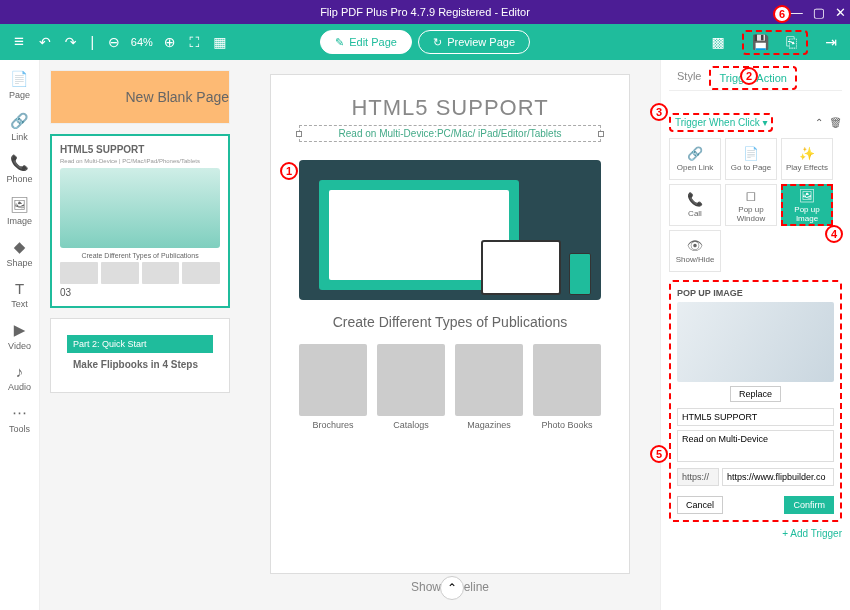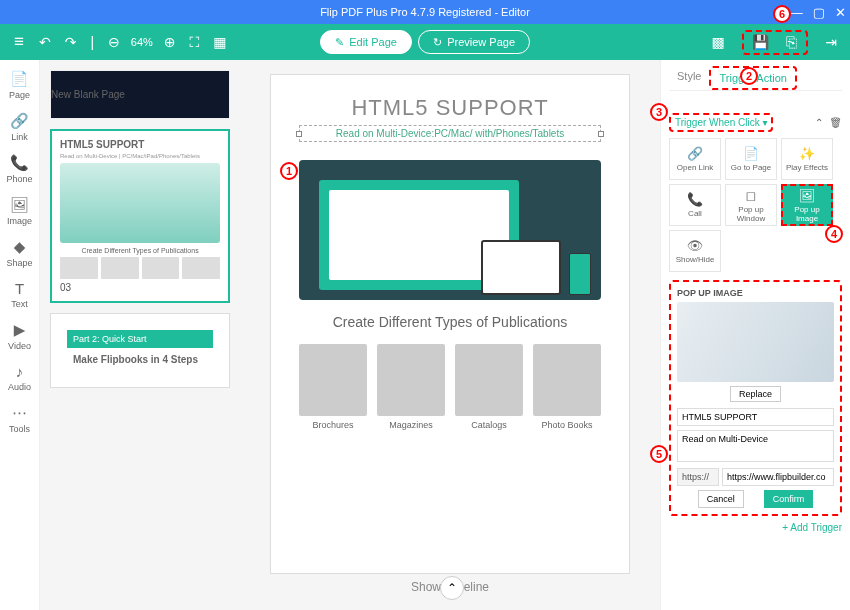--- a/index.html
+++ b/index.html
@@ -1,33 +1,33 @@
 <!DOCTYPE html>
 <html><head>
 <meta charset="utf-8">
 <style>
 *{box-sizing:border-box;margin:0;padding:0;font-family:-apple-system,BlinkMacSystemFont,"Segoe UI",Arial,sans-serif}
 body{width:850px;height:610px;overflow:hidden;background:#fff;position:relative}
-.titlebar{height:24px;background:#3b82f6;display:flex;align-items:center;justify-content:center;position:relative;color:#fff;font-size:11px}
+.titlebar{height:24px;background:#4c1d95;display:flex;align-items:center;justify-content:center;position:relative;color:#fff;font-size:11px}
 .winbtns{position:absolute;right:4px;display:flex;gap:10px;font-size:13px}
 .toolbar{height:36px;background:#1fbc9c;display:flex;align-items:center;padding:0 10px;gap:8px;color:#fff}
 .hamburger{font-size:17px;padding:0 4px}
 .tbicon{font-size:14px;padding:0 3px}
 .zoom{font-size:11px}
 .tbcenter{position:absolute;left:50%;transform:translateX(-50%);display:flex;gap:6px}
 .pillbtn{height:24px;border-radius:12px;background:transparent;border:1px solid #fff;color:#fff;font-size:11px;padding:0 14px;display:flex;align-items:center;gap:5px}
 .pillbtn.active{background:#fff;color:#1fbc9c}
 .tbright{margin-left:auto;display:flex;gap:14px;align-items:center}
 .savegroup{display:flex;gap:10px;border:2px dashed red;padding:2px 6px;border-radius:4px}
 .main{display:flex;height:550px}
 .lefttools{width:40px;background:#fff;border-right:1px solid #eee;display:flex;flex-direction:column;align-items:center;padding-top:10px;gap:12px}
 .tool{display:flex;flex-direction:column;align-items:center;font-size:9px;color:#666;gap:2px}
 .tool .ic{font-size:15px}
 .thumbcol{width:200px;background:#f5f5f5;padding:10px;overflow:hidden;display:flex;flex-direction:column;gap:10px}
-.newpage{background:#0f172a;text-align:left;font-size:10px;color:#666;padding:18px 0;border:1px solid #eee}
+.newpage{background:#fdba74;text-align:right;font-size:14px;color:#666;padding:18px 0;border:1px solid #eee}
 .thumb{background:#fff;border:1px solid #ddd;padding:8px;font-size:9px;color:#666}
 .thumb.sel{border:2px solid #1fbc9c}
 .thumb .mock{height:60px;background:linear-gradient(#d6f3ec,#9fded0);border-radius:3px;margin-bottom:4px}
 .thumb.big .mock2{height:80px;background:linear-gradient(#cfeee7,#7fcfbf);border-radius:3px;margin-bottom:4px;position:relative}
 .thumb .title{font-weight:600;font-size:10px;margin-bottom:3px}
 .thumb .row{display:flex;gap:3px}
 .thumb .rowi{flex:1;height:22px;background:#ddd;border-radius:1px}
 .pnum{font-size:10px;margin-top:3px;color:#555}
 .thumb.quick{padding:16px}
 .quickhdr{background:#1fbc9c;color:#fff;font-size:9px;padding:4px 6px}
@@ -57,23 +57,23 @@
 .actgrid{display:flex;flex-wrap:wrap;gap:4px;margin-bottom:8px}
 .act{width:52px;height:42px;border:1px solid #e5e5e5;display:flex;flex-direction:column;align-items:center;justify-content:center;font-size:8px;color:#666;gap:2px;text-align:center}
 .act .aic{font-size:13px}
 .act.sel{background:#1fbc9c;color:#fff;border:2px dashed red}
 .popsection{border:2px dashed red;padding:6px;border-radius:4px}
 .pophdr{font-size:9px;font-weight:600;margin-bottom:4px}
 .popimg{height:80px;background:linear-gradient(120deg,#e8eef2,#c9d6df);border-radius:2px;margin-bottom:4px;position:relative}
 .replace{display:block;margin:0 auto 6px;font-size:9px;padding:2px 8px;background:#fff;border:1px solid #ccc}
 .inp{width:100%;border:1px solid #ddd;padding:3px 4px;font-size:9px;margin-bottom:4px;font-family:inherit}
 .txa{height:32px;resize:none}
-.urlrow{display:flex;gap:3px;}
+.urlrow{display:flex;gap:3px;margin-bottom:6px}
 .urlrow .proto{width:42px;background:#f4f4f4}
-.btnrow{display:flex;gap:20px;justify-content:center}
+.btnrow{display:flex;gap:20px;justify-content:space-between}
 .btn{font-size:9px;padding:3px 8px;border:1px solid #ccc;background:#fff}
 .btn.primary{background:#1fbc9c;color:#fff;border-color:#1fbc9c}
 .addtrig{color:#1fbc9c;font-size:10px;margin-top:6px;text-align:right}
 .badge{position:absolute;width:18px;height:18px;border:2px solid red;border-radius:50%;color:red;font-size:11px;font-weight:bold;display:flex;align-items:center;justify-content:center;background:#fff;z-index:10}
 .b1{left:280px;top:162px}.b2{left:740px;top:67px}.b3{left:650px;top:103px}.b4{left:825px;top:225px}.b5{left:650px;top:445px}.b6{left:773px;top:5px}
 </style>
 </head>
 <body>
 
 <div class="titlebar">
@@ -174,43 +174,43 @@
       <div class="quickhdr">Part 2: Quick Start</div>
       <div style="padding:6px;font-size:10px;font-weight:600">Make Flipbooks in 4 Steps</div>
     </div>
   </div>
 
   <div class="canvas">
     <div class="page">
       <div class="h1">HTML5 SUPPORT</div>
       <div class="subwrap">
         <span class="handle hl"></span>
-        <span>Read on Multi-Device:PC/Mac/ with/Phones/Tablets</span>
+        <span>Read on Multi-Device:PC/Mac/ iPad/Editor/Tablets</span>
         <span class="handle hr"></span>
       </div>
       <div class="devices">
         <div class="laptop">
             <div class="lapinner"></div>
           </div>
         <div class="tablet"></div>
           <div class="phone"></div>
       </div>
       <div class="section-title">Create Different Types of Publications</div>
       <div class="pubs" id="pubs">
           <div class="pub">
             <div class="pi"></div>
             <div>Brochures</div>
           </div>
           <div class="pub">
             <div class="pi"></div>
+            <div>Catalogs</div>
+          </div>
+          <div class="pub">
+            <div class="pi"></div>
             <div>Magazines</div>
-          </div>
-          <div class="pub">
-            <div class="pi"></div>
-            <div>Catalogs</div>
           </div>
           <div class="pub">
             <div class="pi"></div>
             <div>Photo Books</div>
           </div>
         </div>
     </div>
     <div class="showtl">Show Timeline</div>
     <div class="scrollup">⌃</div>
   </div>

